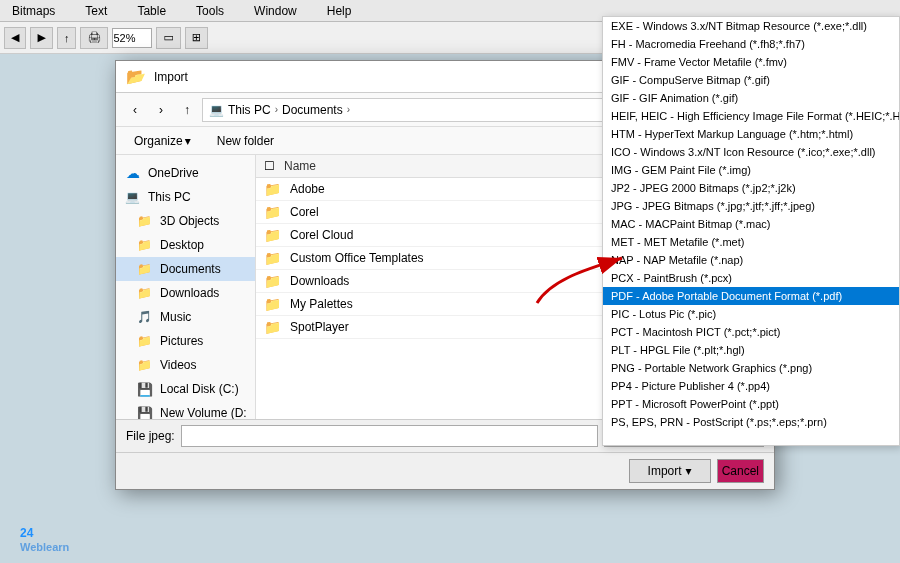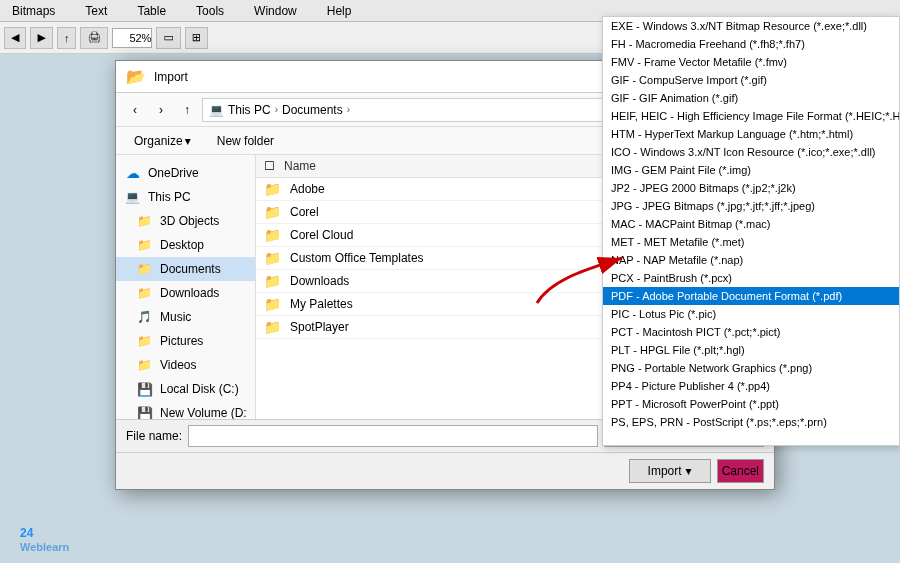--- a/index.html
+++ b/index.html
@@ -20,21 +20,21 @@
     }
     .app-toolbar {
       position: absolute; top: 22px; left: 0; width: 900px; height: 32px;
       background: #f0f0f0; border-bottom: 1px solid #ccc;
       display: flex; align-items: center; padding: 0 4px; gap: 4px;
     }
     .toolbar-btn {
       padding: 2px 6px; background: #e0e0e0; border: 1px solid #bbb; cursor: pointer; font-size: 11px; height: 22px; display:flex; align-items:center;
     }
     .zoom-input {
-      width: 40px; height: 20px; border: 1px solid #aaa; text-align: right; font-size: 11px;
+      width: 40px; height: 20px; border: 1px solid #aaa; text-align: left; font-size: 11px;
     }
     .snap-label { font-size: 11px; }
     .launch-btn {
       padding: 2px 10px; background: #e0e0e0; border: 1px solid #aaa; cursor: pointer; font-size: 11px;
     }
 
     
     .dialog-overlay {
       position: absolute; top: 60px; left: 115px; width: 660px; height: 430px;
       background: #f0f0f0; border: 1px solid #888; box-shadow: 4px 4px 20px rgba(0,0,0,0.4);
@@ -313,41 +313,41 @@
       </div>
       <div class="file-row">
         <span class="file-folder-icon">📁</span>
         <span class="file-name">SpotPlayer</span>
         <span class="file-date">۱۴۰۳/۰۴/۳۱ ب.ظ:۳۴</span>
       </div>
     </div>
   </div>
 
   <div class="dialog-footer">
-    <span class="filename-label">File name:</span>
+    <span class="filename-label">File jpeg:</span>
     <input class="filename-input" type="text" value="" style="">
     <select class="filetype-select">
       <option>All File Formats (*.*</option>
     </select>
   </div>
 
   <div class="dialog-actions">
     <button class="import-btn">
       <span>Import</span>
       <span>▾</span>
     </button>
     <button class="cancel-btn">Cancel</button>
   </div>
 </div>
 
 <div class="filetype-panel" style="top: 16px; right: 0px; width: 298px; height: 430px;">
   <div class="filetype-item">EXE - Windows 3.x/NT Bitmap Resource (*.exe;*.dll)</div>
   <div class="filetype-item">FH - Macromedia Freehand (*.fh8;*.fh7)</div>
   <div class="filetype-item">FMV - Frame Vector Metafile (*.fmv)</div>
-  <div class="filetype-item">GIF - CompuServe Import (*.gif)</div>
+  <div class="filetype-item">GIF - CompuServe Bitmap (*.gif)</div>
   <div class="filetype-item">GIF - GIF Animation (*.gif)</div>
   <div class="filetype-item">HEIF, HEIC - High Efficiency Image File Format (*.HEIC;*.HEIF;)</div>
   <div class="filetype-item">HTM - HyperText Markup Language (*.htm;*.html)</div>
   <div class="filetype-item">ICO - Windows 3.x/NT Icon Resource (*.ico;*.exe;*.dll)</div>
   <div class="filetype-item">IMG - GEM Paint File (*.img)</div>
   <div class="filetype-item">JP2 - JPEG 2000 Bitmaps (*.jp2;*.j2k)</div>
   <div class="filetype-item">JPG - JPEG Bitmaps (*.jpg;*.jtf;*.jff;*.jpeg)</div>
   <div class="filetype-item">MAC - MACPaint Bitmap (*.mac)</div>
   <div class="filetype-item">MET - MET Metafile (*.met)</div>
   <div class="filetype-item">NAP - NAP Metafile (*.nap)</div>

